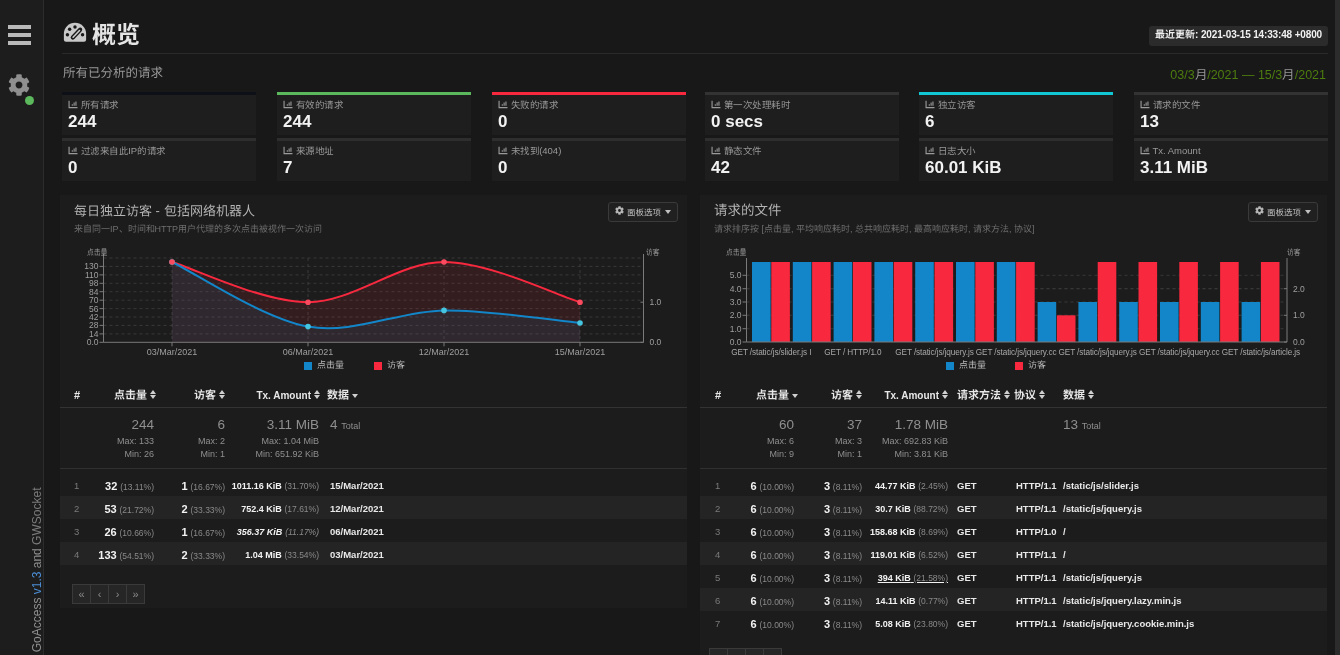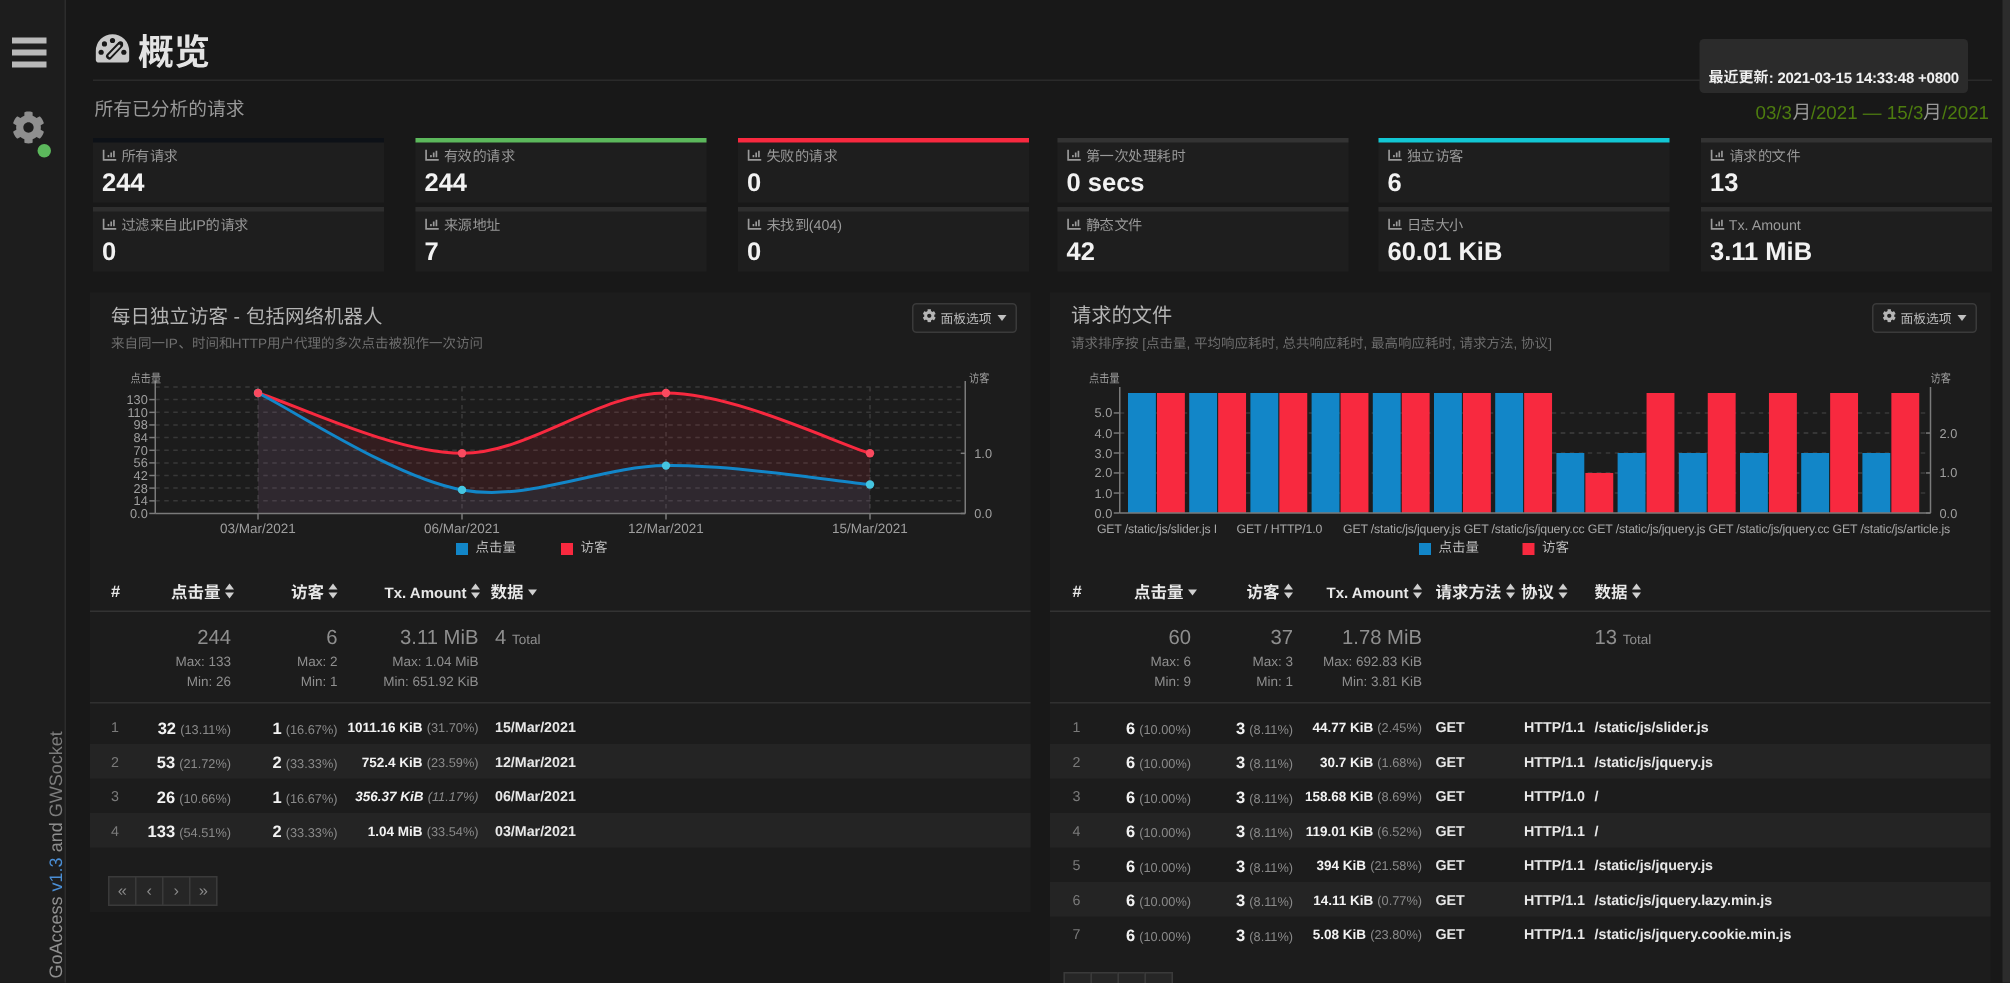--- a/index.html
+++ b/index.html
@@ -131,21 +131,21 @@
       <circle cx="18.1" cy="7.6" r="1.8" fill="#181818"></circle>
       <circle cx="20.4" cy="13.4" r="1.8" fill="#181818"></circle>
       <line x1="10.2" y1="16.2" x2="17.6" y2="8.4" stroke="#181818" stroke-width="4.4" stroke-linecap="round"></line>
       <line x1="10.5" y1="15.9" x2="17.2" y2="8.9" stroke="#c9c9c9" stroke-width="1.7" stroke-linecap="round"></line>
     </svg></div>
 <div style="position:absolute;left:92px;top:22px;"><svg class="k" style="width:48.0px;height:24px;vertical-align:-2.88px" viewBox="0 0 48.0 24" fill="#e4e4e4">
       <use href="#g0" transform="translate(0.0,21.12) scale(0.0240,-0.0240)"></use>
       <use href="#g1" transform="translate(24.0,21.12) scale(0.0240,-0.0240)"></use>
     </svg></div>
 <div style="position:absolute;left:62px;top:53px;width:1266px;height:1px;background:#2a2a2a;"></div>
-<div style="position:absolute;right:28px;top:26px;height:20px;background:#2b2b2b;border-radius:3px;padding:18px 6px;line-height:14px;"><span style="font-size:10px;letter-spacing:-0.15px;font-weight:bold;color:#f0f0f0;"><svg class="k" style="width:40.0px;height:10px;vertical-align:-1.20px" viewBox="0 0 40.0 10" fill="#f0f0f0">
+<div style="position:absolute;right:12px;top:26px;height:20px;background:#2b2b2b;border-radius:3px;padding:0 6px;line-height:14px;"><span style="font-size:10px;letter-spacing:-0.15px;font-weight:bold;color:#f0f0f0;"><svg class="k" style="width:40.0px;height:10px;vertical-align:-1.20px" viewBox="0 0 40.0 10" fill="#f0f0f0">
         <use href="#g2" transform="translate(0.0,8.80) scale(0.0100,-0.0100)"></use>
         <use href="#g3" transform="translate(10.0,8.80) scale(0.0100,-0.0100)"></use>
         <use href="#g4" transform="translate(20.0,8.80) scale(0.0100,-0.0100)"></use>
         <use href="#g5" transform="translate(30.0,8.80) scale(0.0100,-0.0100)"></use>
       </svg>: 2021-03-15 14:33:48 +0800</span></div>
 <div style="position:absolute;left:63px;top:66px;font-size:12.5px;color:#9a9a9a;white-space:nowrap;"><svg class="k" style="width:100.0px;height:12.5px;vertical-align:-1.50px" viewBox="0 0 100.0 12.5" fill="#9a9a9a">
       <use href="#g6" transform="translate(0.0,11.00) scale(0.0125,-0.0125)"></use>
       <use href="#g7" transform="translate(12.5,11.00) scale(0.0125,-0.0125)"></use>
       <use href="#g8" transform="translate(25.0,11.00) scale(0.0125,-0.0125)"></use>
       <use href="#g9" transform="translate(37.5,11.00) scale(0.0125,-0.0125)"></use>
@@ -675,21 +675,21 @@
 <div style="position:absolute;left:60px;top:468px;width:627px;height:1px;background:#303030;"></div>
 <div style="position:absolute;left:74px;top:480px;font-size:9.5px;color:#7a7a7a;white-space:nowrap;">1</div>
 <div style="position:absolute;right:1186px;top:480px;font-size:10px;color:#f2f2f2;white-space:nowrap;"><b style="color:#f2f2f2;font-size:11px">32</b> <span style="color:#8a8a8a;font-size:8.5px">(13.11%)</span></div>
 <div style="position:absolute;right:1115px;top:480px;font-size:10px;color:#f2f2f2;white-space:nowrap;"><b style="color:#f2f2f2;font-size:11px">1</b> <span style="color:#8a8a8a;font-size:8.5px">(16.67%)</span></div>
 <div style="position:absolute;right:1021px;top:480px;font-size:10px;color:#f2f2f2;white-space:nowrap;"><b style="color:#f2f2f2;font-size:9px">1011.16 KiB</b> <span style="color:#8a8a8a;font-size:8.5px">(31.70%)</span></div>
 <div style="position:absolute;left:330px;top:480px;font-size:10px;color:#e8e8e8;white-space:nowrap;"><b style="color:#e8e8e8;font-size:9.5px">15/Mar/2021</b></div>
 <div style="position:absolute;left:60px;top:496px;width:627px;height:23px;background:#242424;"></div>
 <div style="position:absolute;left:74px;top:503px;font-size:9.5px;color:#7a7a7a;white-space:nowrap;">2</div>
 <div style="position:absolute;right:1186px;top:503px;font-size:10px;color:#f2f2f2;white-space:nowrap;"><b style="color:#f2f2f2;font-size:11px">53</b> <span style="color:#8a8a8a;font-size:8.5px">(21.72%)</span></div>
 <div style="position:absolute;right:1115px;top:503px;font-size:10px;color:#f2f2f2;white-space:nowrap;"><b style="color:#f2f2f2;font-size:11px">2</b> <span style="color:#8a8a8a;font-size:8.5px">(33.33%)</span></div>
-<div style="position:absolute;right:1021px;top:503px;font-size:10px;color:#f2f2f2;white-space:nowrap;"><b style="color:#f2f2f2;font-size:9px">752.4 KiB</b> <span style="color:#8a8a8a;font-size:8.5px">(23.59%)</span></div>
+<div style="position:absolute;right:1021px;top:503px;font-size:10px;color:#f2f2f2;white-space:nowrap;"><b style="color:#f2f2f2;font-size:9px">752.4 KiB</b> <span style="color:#8a8a8a;font-size:8.5px">(17.61%)</span></div>
 <div style="position:absolute;left:330px;top:503px;font-size:10px;color:#e8e8e8;white-space:nowrap;"><b style="color:#e8e8e8;font-size:9.5px">12/Mar/2021</b></div>
 <div style="position:absolute;left:74px;top:526px;font-size:9.5px;color:#7a7a7a;white-space:nowrap;">3</div>
 <div style="position:absolute;right:1186px;top:526px;font-size:10px;color:#f2f2f2;white-space:nowrap;"><b style="color:#f2f2f2;font-size:11px">26</b> <span style="color:#8a8a8a;font-size:8.5px">(10.66%)</span></div>
 <div style="position:absolute;right:1115px;top:526px;font-size:10px;color:#f2f2f2;white-space:nowrap;"><b style="color:#f2f2f2;font-size:11px">1</b> <span style="color:#8a8a8a;font-size:8.5px">(16.67%)</span></div>
 <div style="position:absolute;right:1021px;top:526px;font-size:10px;color:#f2f2f2;white-space:nowrap;font-style:italic;"><b style="color:#f2f2f2;font-size:9px">356.37 KiB</b> <span style="color:#8a8a8a;font-size:8.5px">(11.17%)</span></div>
 <div style="position:absolute;left:330px;top:526px;font-size:10px;color:#e8e8e8;white-space:nowrap;"><b style="color:#e8e8e8;font-size:9.5px">06/Mar/2021</b></div>
 <div style="position:absolute;left:60px;top:542px;width:627px;height:23px;background:#242424;"></div>
 <div style="position:absolute;left:74px;top:549px;font-size:9.5px;color:#7a7a7a;white-space:nowrap;">4</div>
 <div style="position:absolute;right:1186px;top:549px;font-size:10px;color:#f2f2f2;white-space:nowrap;"><b style="color:#f2f2f2;font-size:11px">133</b> <span style="color:#8a8a8a;font-size:8.5px">(54.51%)</span></div>
 <div style="position:absolute;right:1115px;top:549px;font-size:10px;color:#f2f2f2;white-space:nowrap;"><b style="color:#f2f2f2;font-size:11px">2</b> <span style="color:#8a8a8a;font-size:8.5px">(33.33%)</span></div>
@@ -740,21 +740,21 @@
 <div style="position:absolute;right:546px;top:480px;font-size:10px;color:#f2f2f2;white-space:nowrap;"><b style="color:#f2f2f2;font-size:11px">6</b> <span style="color:#8a8a8a;font-size:8.5px">(10.00%)</span></div>
 <div style="position:absolute;right:478px;top:480px;font-size:10px;color:#f2f2f2;white-space:nowrap;"><b style="color:#f2f2f2;font-size:11px">3</b> <span style="color:#8a8a8a;font-size:8.5px">(8.11%)</span></div>
 <div style="position:absolute;right:392px;top:480px;font-size:10px;color:#f2f2f2;white-space:nowrap;"><b style="color:#f2f2f2;font-size:9px">44.77 KiB</b> <span style="color:#8a8a8a;font-size:8.5px">(2.45%)</span></div>
 <div style="position:absolute;left:957px;top:480px;font-size:10px;color:#e8e8e8;white-space:nowrap;"><b style="color:#e8e8e8;font-size:9.5px">GET</b></div>
 <div style="position:absolute;left:1016px;top:480px;font-size:10px;color:#e8e8e8;white-space:nowrap;"><b style="color:#e8e8e8;font-size:9.5px">HTTP/1.1</b></div>
 <div style="position:absolute;left:1063px;top:480px;font-size:10px;color:#e8e8e8;white-space:nowrap;"><b style="color:#e8e8e8;font-size:9.5px">/static/js/slider.js</b></div>
 <div style="position:absolute;left:700px;top:496px;width:627px;height:23px;background:#242424;"></div>
 <div style="position:absolute;left:715px;top:503px;font-size:9.5px;color:#7a7a7a;white-space:nowrap;">2</div>
 <div style="position:absolute;right:546px;top:503px;font-size:10px;color:#f2f2f2;white-space:nowrap;"><b style="color:#f2f2f2;font-size:11px">6</b> <span style="color:#8a8a8a;font-size:8.5px">(10.00%)</span></div>
 <div style="position:absolute;right:478px;top:503px;font-size:10px;color:#f2f2f2;white-space:nowrap;"><b style="color:#f2f2f2;font-size:11px">3</b> <span style="color:#8a8a8a;font-size:8.5px">(8.11%)</span></div>
-<div style="position:absolute;right:392px;top:503px;font-size:10px;color:#f2f2f2;white-space:nowrap;"><b style="color:#f2f2f2;font-size:9px">30.7 KiB</b> <span style="color:#8a8a8a;font-size:8.5px">(1.68%)</span></div>
+<div style="position:absolute;right:392px;top:503px;font-size:10px;color:#f2f2f2;white-space:nowrap;"><b style="color:#f2f2f2;font-size:9px">30.7 KiB</b> <span style="color:#8a8a8a;font-size:8.5px">(88.72%)</span></div>
 <div style="position:absolute;left:957px;top:503px;font-size:10px;color:#e8e8e8;white-space:nowrap;"><b style="color:#e8e8e8;font-size:9.5px">GET</b></div>
 <div style="position:absolute;left:1016px;top:503px;font-size:10px;color:#e8e8e8;white-space:nowrap;"><b style="color:#e8e8e8;font-size:9.5px">HTTP/1.1</b></div>
 <div style="position:absolute;left:1063px;top:503px;font-size:10px;color:#e8e8e8;white-space:nowrap;"><b style="color:#e8e8e8;font-size:9.5px">/static/js/jquery.js</b></div>
 <div style="position:absolute;left:715px;top:526px;font-size:9.5px;color:#7a7a7a;white-space:nowrap;">3</div>
 <div style="position:absolute;right:546px;top:526px;font-size:10px;color:#f2f2f2;white-space:nowrap;"><b style="color:#f2f2f2;font-size:11px">6</b> <span style="color:#8a8a8a;font-size:8.5px">(10.00%)</span></div>
 <div style="position:absolute;right:478px;top:526px;font-size:10px;color:#f2f2f2;white-space:nowrap;"><b style="color:#f2f2f2;font-size:11px">3</b> <span style="color:#8a8a8a;font-size:8.5px">(8.11%)</span></div>
 <div style="position:absolute;right:392px;top:526px;font-size:10px;color:#f2f2f2;white-space:nowrap;"><b style="color:#f2f2f2;font-size:9px">158.68 KiB</b> <span style="color:#8a8a8a;font-size:8.5px">(8.69%)</span></div>
 <div style="position:absolute;left:957px;top:526px;font-size:10px;color:#e8e8e8;white-space:nowrap;"><b style="color:#e8e8e8;font-size:9.5px">GET</b></div>
 <div style="position:absolute;left:1016px;top:526px;font-size:10px;color:#e8e8e8;white-space:nowrap;"><b style="color:#e8e8e8;font-size:9.5px">HTTP/1.0</b></div>
 <div style="position:absolute;left:1063px;top:526px;font-size:10px;color:#e8e8e8;white-space:nowrap;"><b style="color:#e8e8e8;font-size:9.5px">/</b></div>
@@ -762,21 +762,21 @@
 <div style="position:absolute;left:715px;top:549px;font-size:9.5px;color:#7a7a7a;white-space:nowrap;">4</div>
 <div style="position:absolute;right:546px;top:549px;font-size:10px;color:#f2f2f2;white-space:nowrap;"><b style="color:#f2f2f2;font-size:11px">6</b> <span style="color:#8a8a8a;font-size:8.5px">(10.00%)</span></div>
 <div style="position:absolute;right:478px;top:549px;font-size:10px;color:#f2f2f2;white-space:nowrap;"><b style="color:#f2f2f2;font-size:11px">3</b> <span style="color:#8a8a8a;font-size:8.5px">(8.11%)</span></div>
 <div style="position:absolute;right:392px;top:549px;font-size:10px;color:#f2f2f2;white-space:nowrap;"><b style="color:#f2f2f2;font-size:9px">119.01 KiB</b> <span style="color:#8a8a8a;font-size:8.5px">(6.52%)</span></div>
 <div style="position:absolute;left:957px;top:549px;font-size:10px;color:#e8e8e8;white-space:nowrap;"><b style="color:#e8e8e8;font-size:9.5px">GET</b></div>
 <div style="position:absolute;left:1016px;top:549px;font-size:10px;color:#e8e8e8;white-space:nowrap;"><b style="color:#e8e8e8;font-size:9.5px">HTTP/1.1</b></div>
 <div style="position:absolute;left:1063px;top:549px;font-size:10px;color:#e8e8e8;white-space:nowrap;"><b style="color:#e8e8e8;font-size:9.5px">/</b></div>
 <div style="position:absolute;left:715px;top:572px;font-size:9.5px;color:#7a7a7a;white-space:nowrap;">5</div>
 <div style="position:absolute;right:546px;top:572px;font-size:10px;color:#f2f2f2;white-space:nowrap;"><b style="color:#f2f2f2;font-size:11px">6</b> <span style="color:#8a8a8a;font-size:8.5px">(10.00%)</span></div>
 <div style="position:absolute;right:478px;top:572px;font-size:10px;color:#f2f2f2;white-space:nowrap;"><b style="color:#f2f2f2;font-size:11px">3</b> <span style="color:#8a8a8a;font-size:8.5px">(8.11%)</span></div>
-<div style="position:absolute;right:392px;top:572px;font-size:10px;color:#f2f2f2;white-space:nowrap;"><b style="color:#f2f2f2;font-size:9px">394 KiB</b> <span style="color:#8a8a8a;font-size:8.5px">(21.58%)</span></div>
+<div style="position:absolute;right:392px;top:572px;font-size:10px;color:#f2f2f2;white-space:nowrap;text-decoration:underline;"><b style="color:#f2f2f2;font-size:9px">394 KiB</b> <span style="color:#8a8a8a;font-size:8.5px">(21.58%)</span></div>
 <div style="position:absolute;left:957px;top:572px;font-size:10px;color:#e8e8e8;white-space:nowrap;"><b style="color:#e8e8e8;font-size:9.5px">GET</b></div>
 <div style="position:absolute;left:1016px;top:572px;font-size:10px;color:#e8e8e8;white-space:nowrap;"><b style="color:#e8e8e8;font-size:9.5px">HTTP/1.1</b></div>
 <div style="position:absolute;left:1063px;top:572px;font-size:10px;color:#e8e8e8;white-space:nowrap;"><b style="color:#e8e8e8;font-size:9.5px">/static/js/jquery.js</b></div>
 <div style="position:absolute;left:700px;top:588px;width:627px;height:23px;background:#242424;"></div>
 <div style="position:absolute;left:715px;top:595px;font-size:9.5px;color:#7a7a7a;white-space:nowrap;">6</div>
 <div style="position:absolute;right:546px;top:595px;font-size:10px;color:#f2f2f2;white-space:nowrap;"><b style="color:#f2f2f2;font-size:11px">6</b> <span style="color:#8a8a8a;font-size:8.5px">(10.00%)</span></div>
 <div style="position:absolute;right:478px;top:595px;font-size:10px;color:#f2f2f2;white-space:nowrap;"><b style="color:#f2f2f2;font-size:11px">3</b> <span style="color:#8a8a8a;font-size:8.5px">(8.11%)</span></div>
 <div style="position:absolute;right:392px;top:595px;font-size:10px;color:#f2f2f2;white-space:nowrap;"><b style="color:#f2f2f2;font-size:9px">14.11 KiB</b> <span style="color:#8a8a8a;font-size:8.5px">(0.77%)</span></div>
 <div style="position:absolute;left:957px;top:595px;font-size:10px;color:#e8e8e8;white-space:nowrap;"><b style="color:#e8e8e8;font-size:9.5px">GET</b></div>
 <div style="position:absolute;left:1016px;top:595px;font-size:10px;color:#e8e8e8;white-space:nowrap;"><b style="color:#e8e8e8;font-size:9.5px">HTTP/1.1</b></div>

